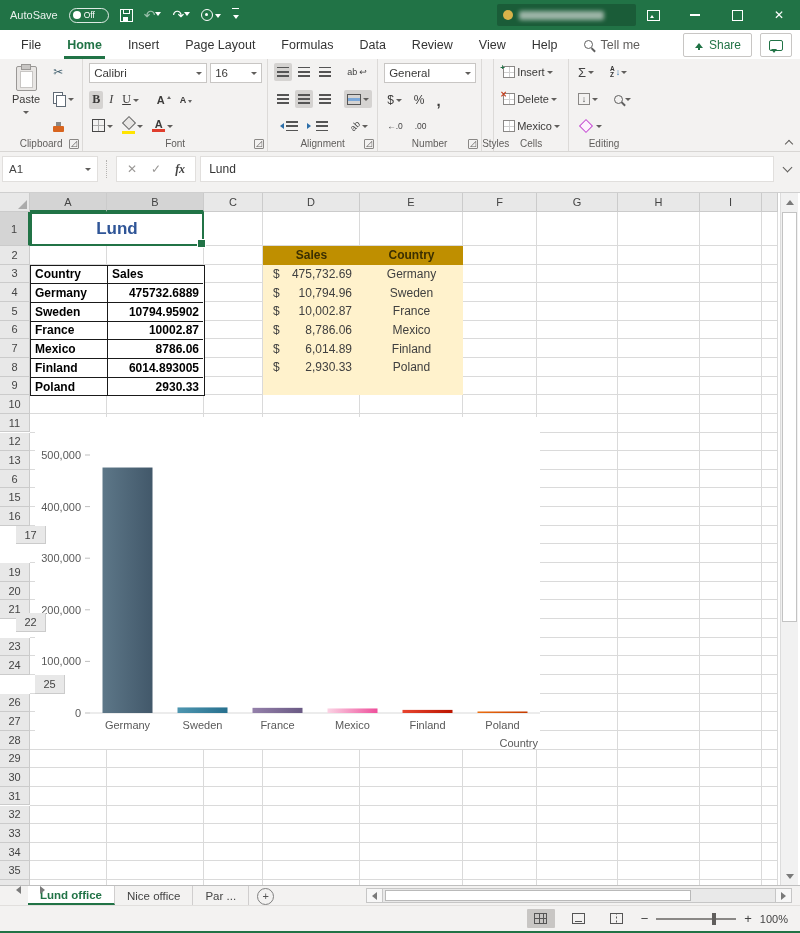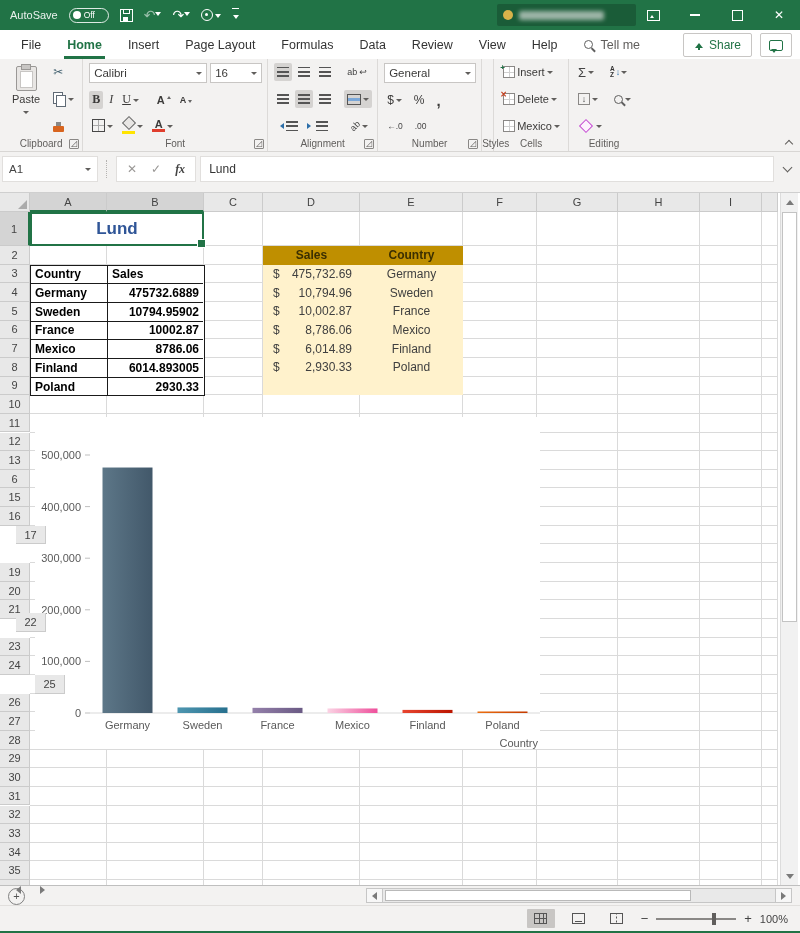--- a/index.html
+++ b/index.html
@@ -724,20 +724,25 @@
       </div>
     </div>
 
   <div class="shbar">
     <div class="snav" style="position:absolute;left:6px">
         <span class="tri-lf"></span>
       </div>
     <div class="snav" style="position:absolute;left:30px">
         <span class="tri-rt"></span>
       </div>
+    <div class="stabs" id="stabs">
+        <div class="stab active">Lund office</div>
+        <div class="stab">Nice office</div>
+        <div class="stab">Par ...</div>
+      </div>
     <div class="plusbtn">
         <span>+</span>
       </div>
     <div class="hsb">
       <div class="hsbarr">
           <span class="tri-lf"></span>
         </div>
       <div class="hsbtrack">
           <div class="hthumb"></div>
         </div>

